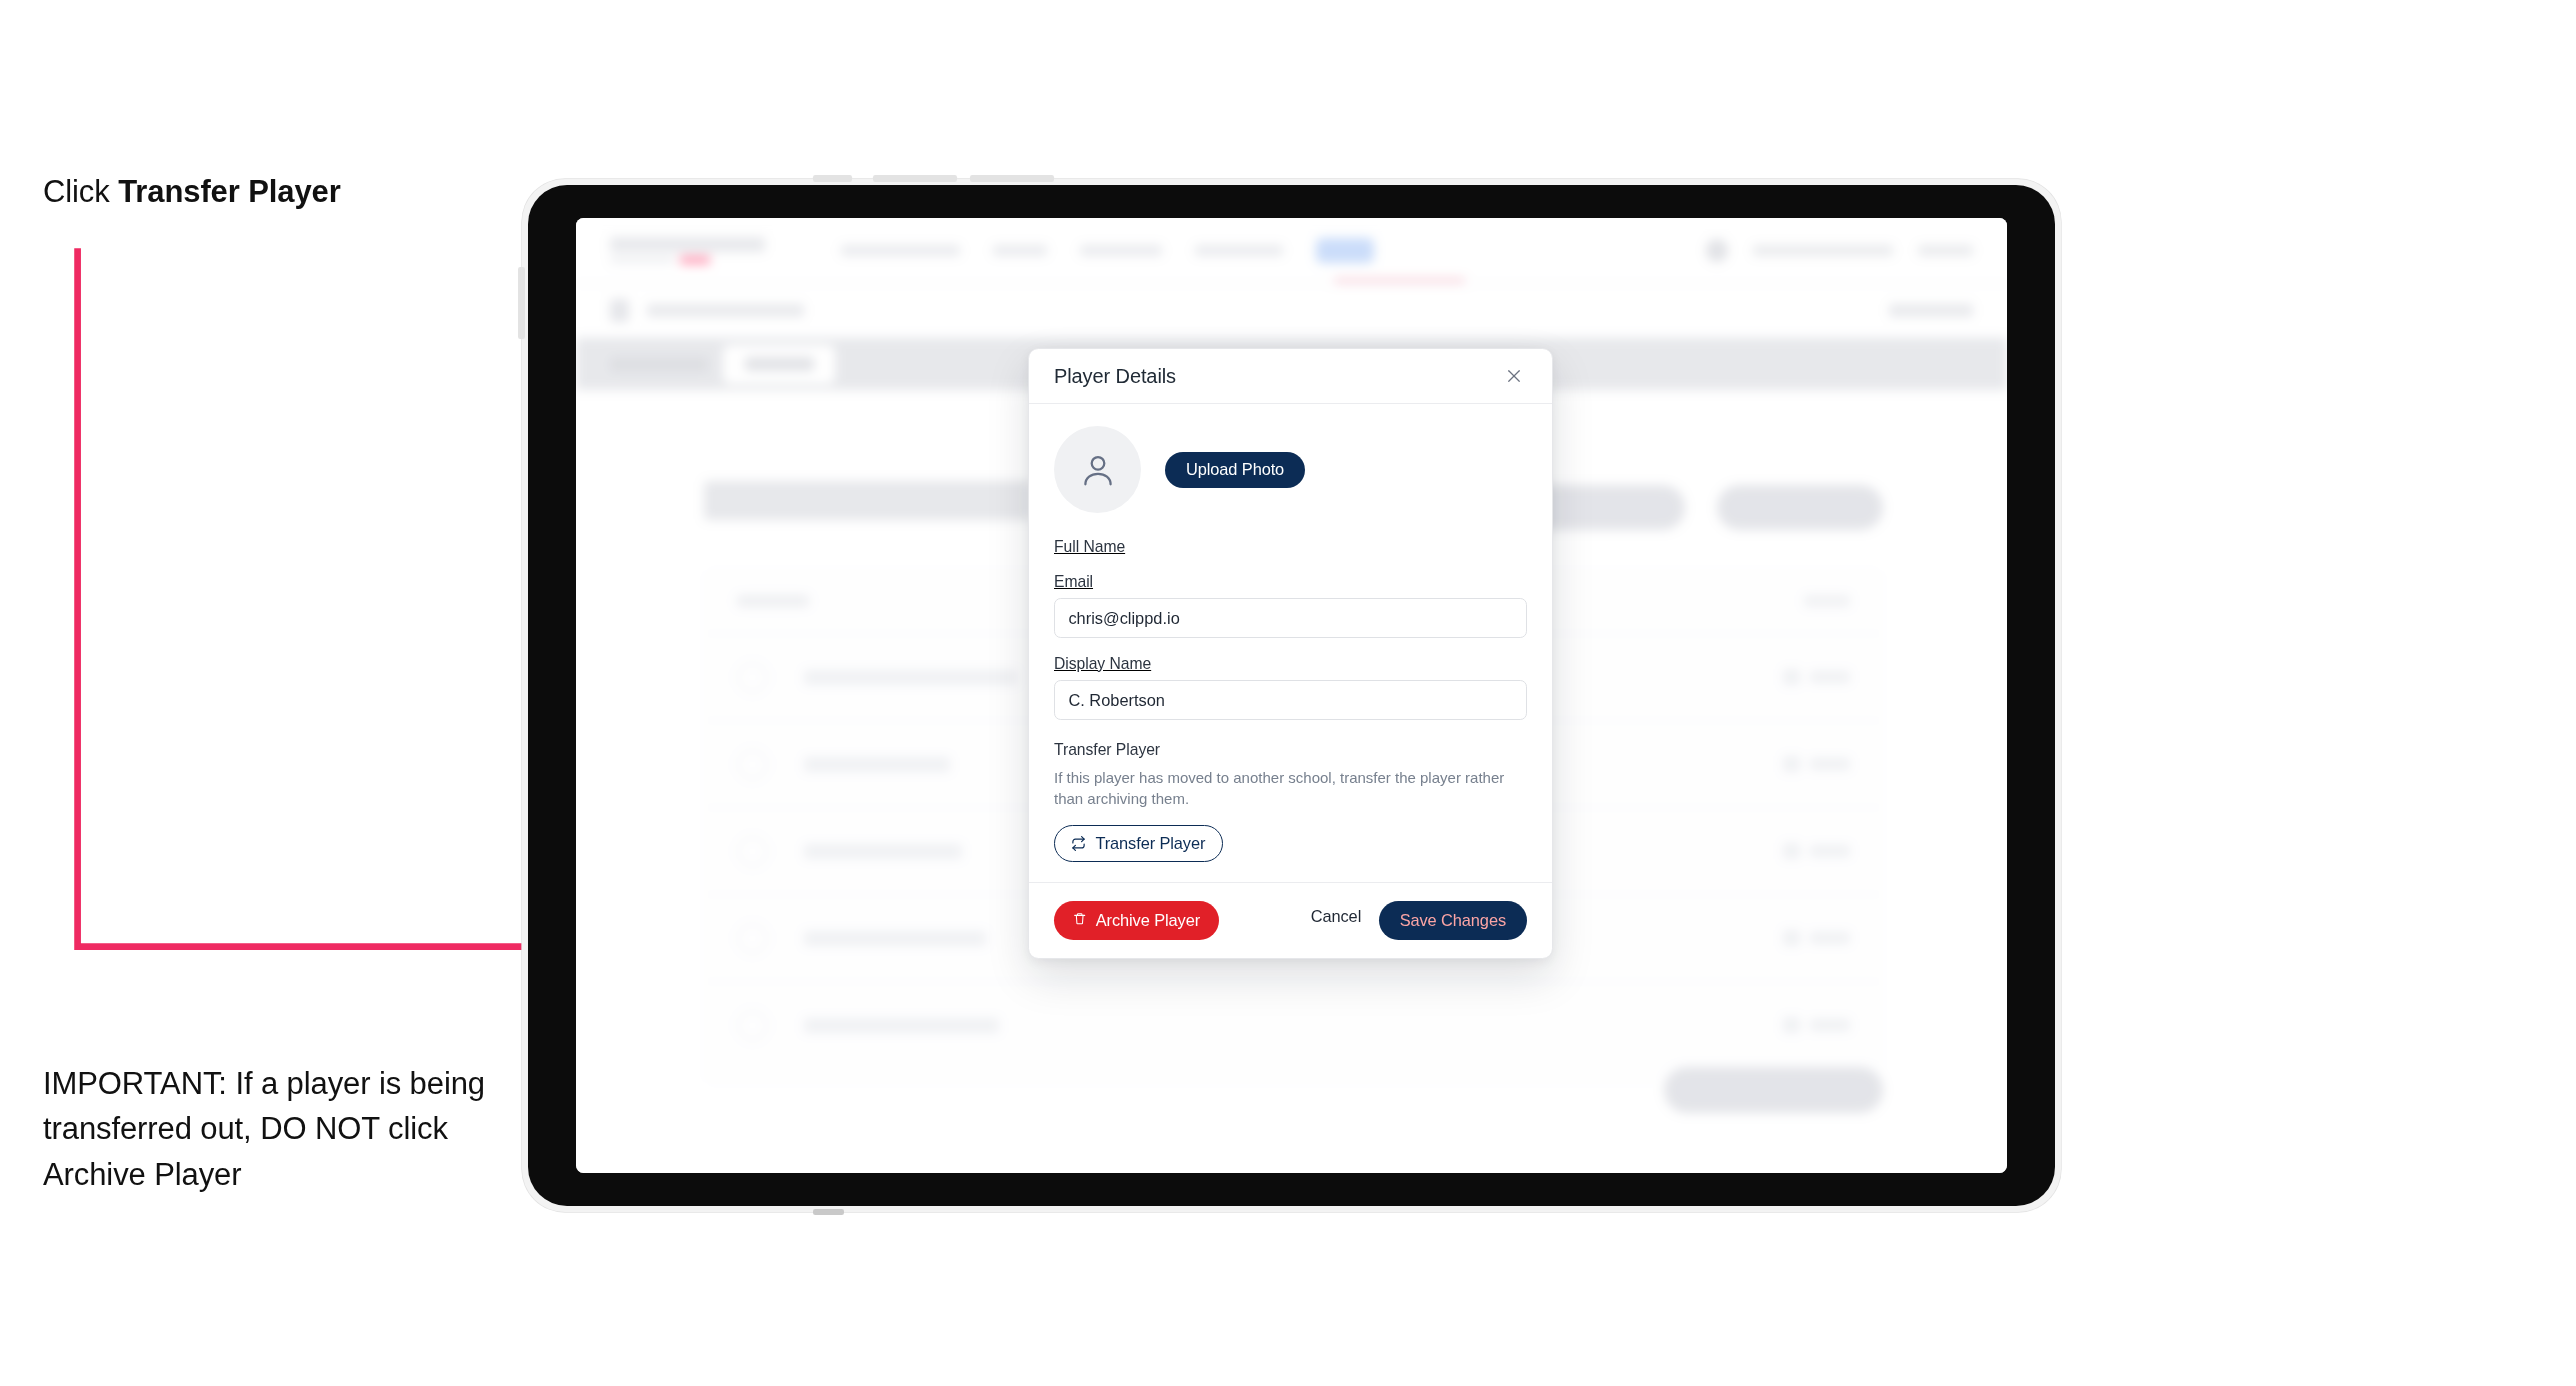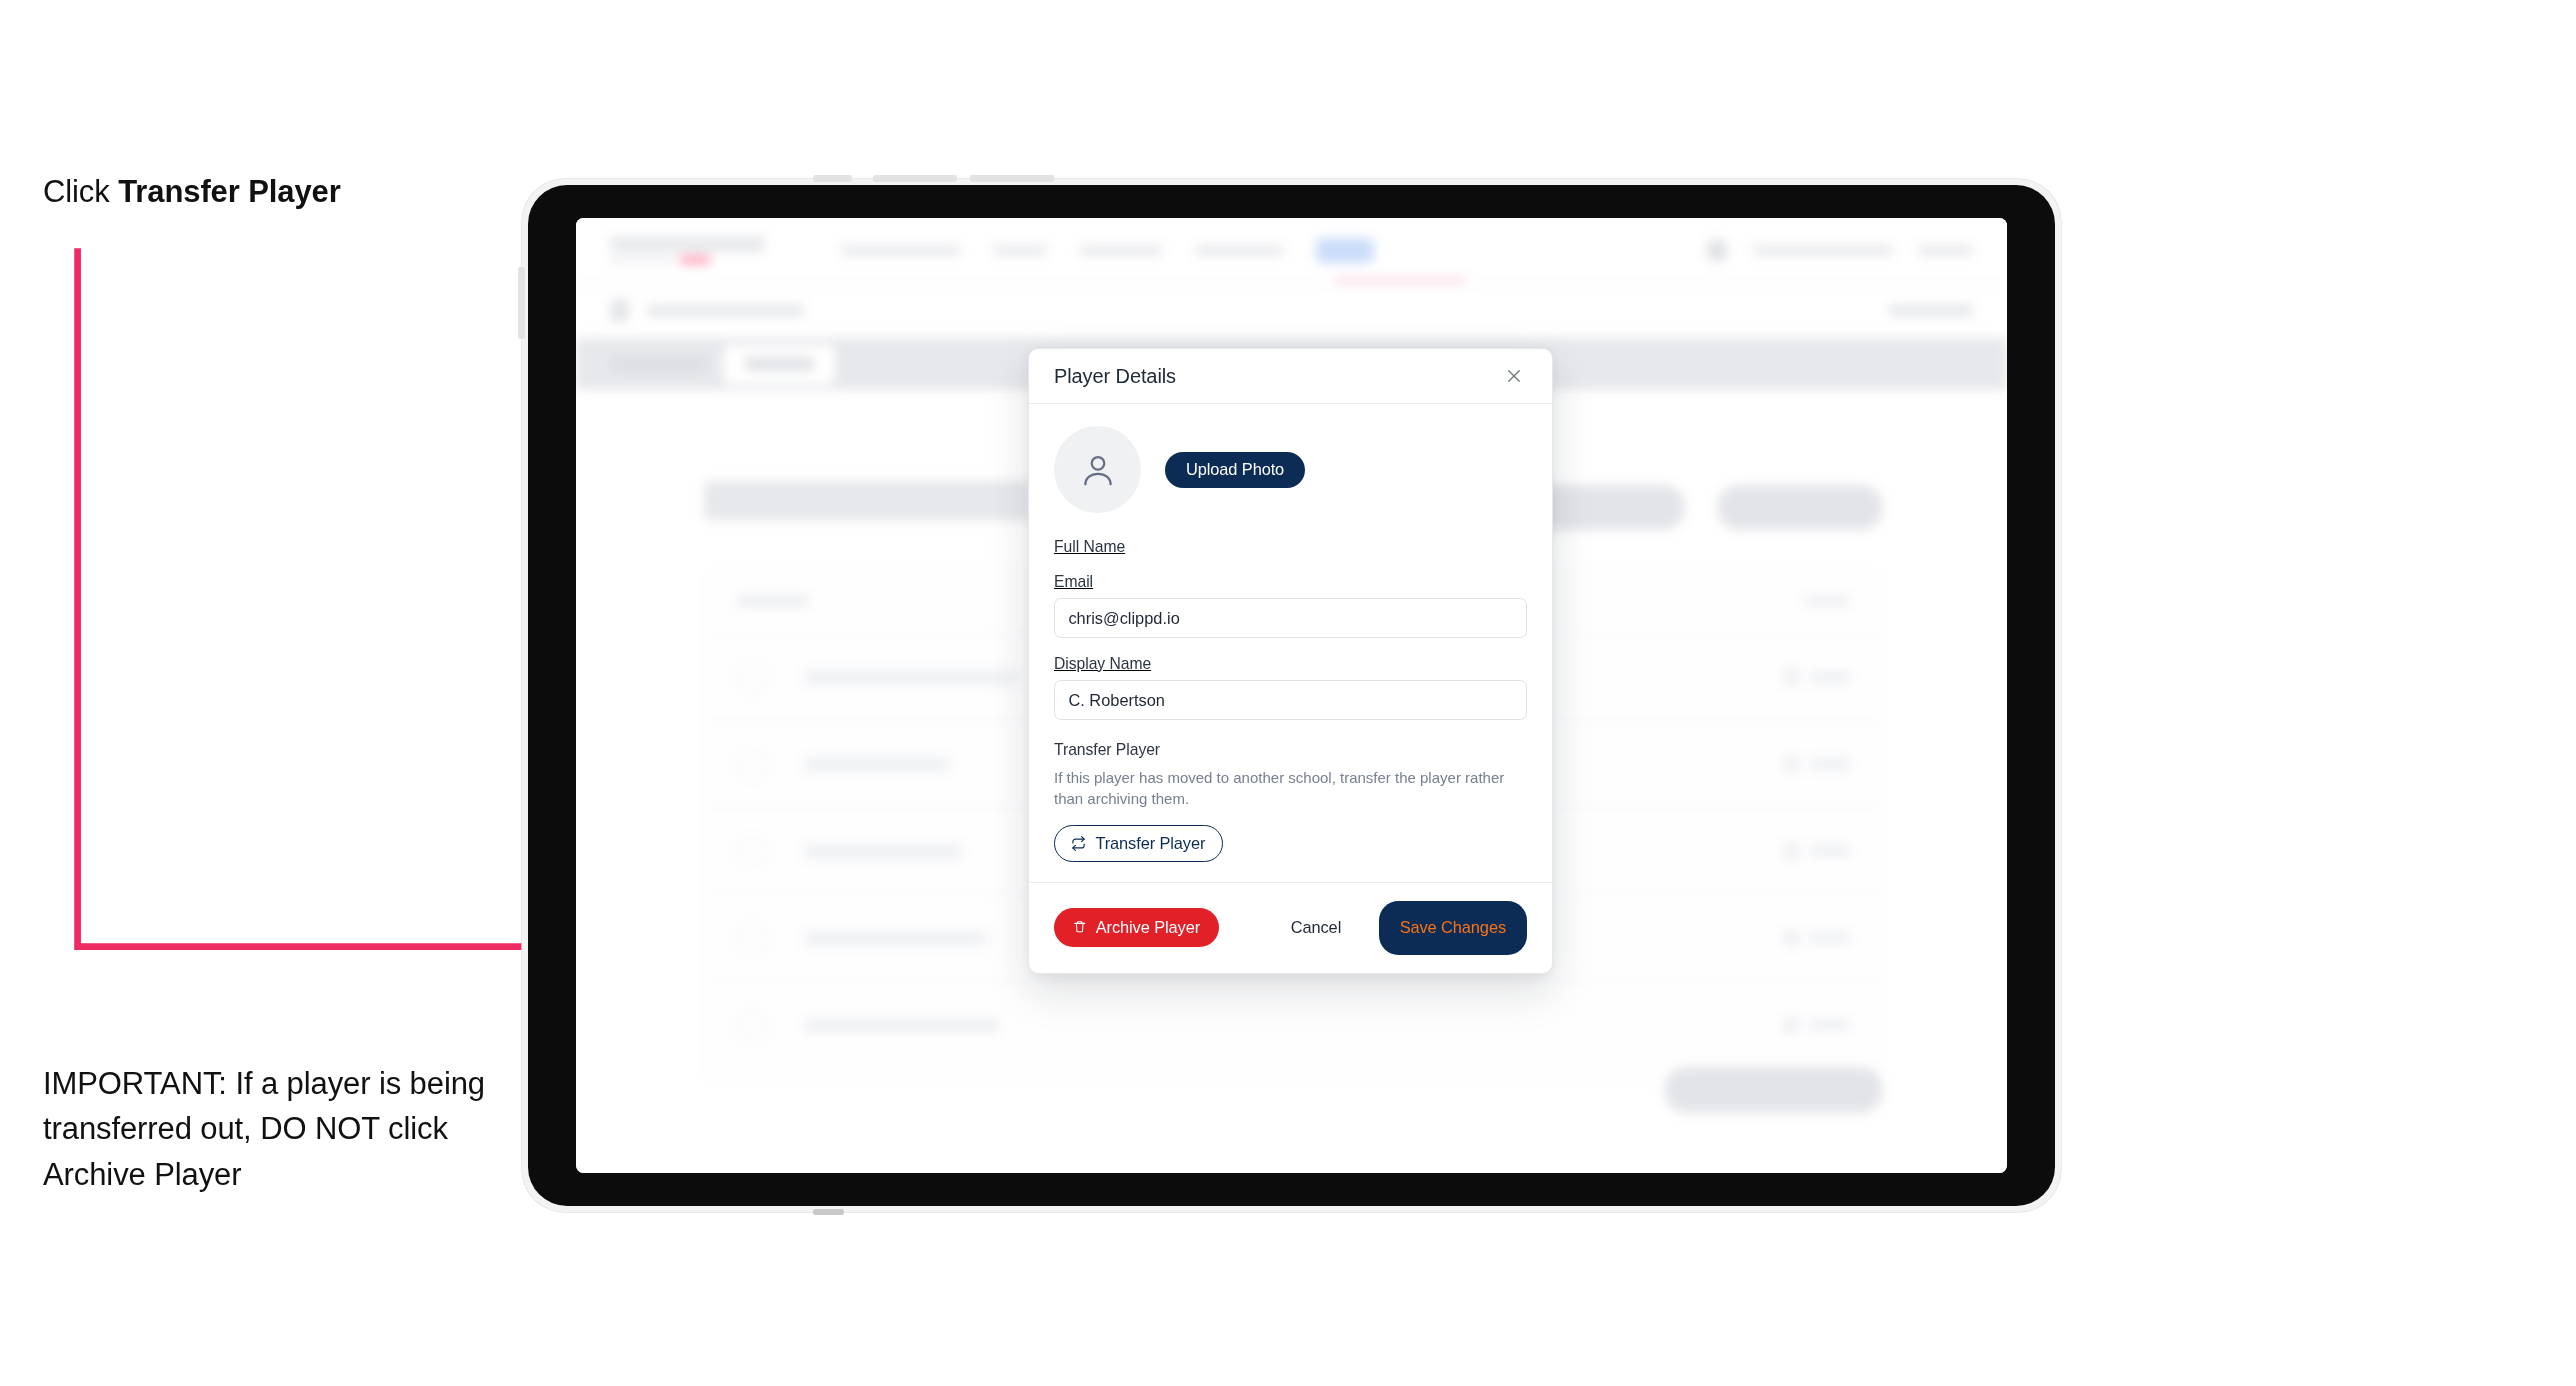--- a/index.html
+++ b/index.html
@@ -380,37 +380,37 @@
     padding: 0 19.4px;
     border: none;
     border-radius: 19.4px;
     background: #e12028;
     color: #ffffff;
     font-size: 16.4px;
     font-family: "Liberation Sans", sans-serif;
     cursor: pointer;
     letter-spacing: -0.1px;
   }
-  .footer-right { display: flex; align-items: center; gap: 33px; }
+  .footer-right { display: flex; align-items: flex-start; gap: 13px; }
   .cancel-btn {
     background: none;
     border: none;
     color: #1f2733;
     font-size: 16.4px;
     font-family: "Liberation Sans", sans-serif;
     cursor: pointer;
     padding: 6px 4.5px;
     letter-spacing: -0.1px;
   }
   .save-btn {
     background: #0c2c55;
-    color: #f97316;
+    color: #fca5a5;
     border: none;
     border-radius: 19.4px;
-    height: 54px;
+    height: 39px;
     padding: 0 21px;
     font-size: 16.4px;
     font-family: "Liberation Sans", sans-serif;
     cursor: pointer;
     letter-spacing: -0.1px;
   }
 </style>
 </head>
 <body>
 

